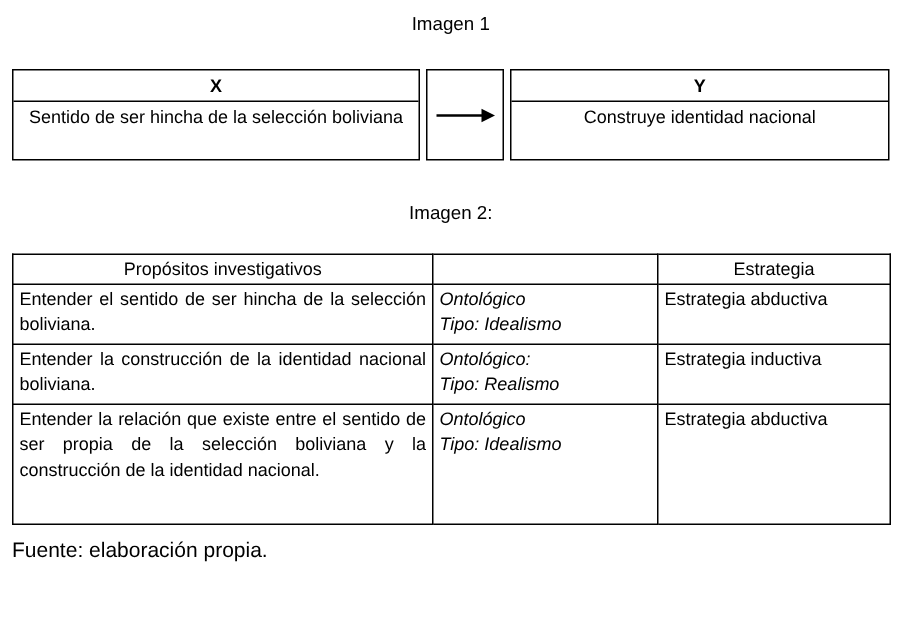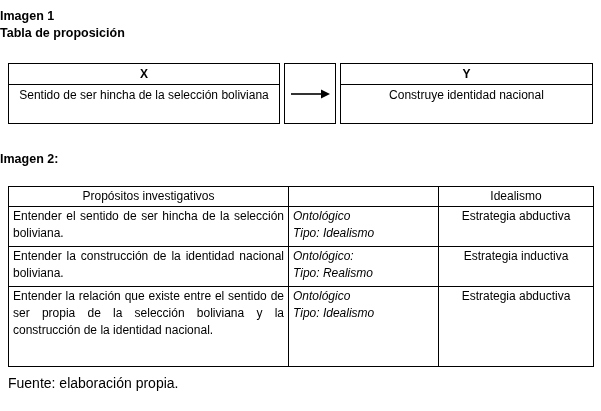--- a/index.html
+++ b/index.html
@@ -8,21 +8,22 @@
     position: relative;
     width: 601px;
     height: 411px;
     background: #ffffff;
     color: #000000;
     font-family: "Liberation Sans", sans-serif;
     font-size: 12px;
     overflow: hidden;
   }
   .fig-title {
-    font-weight: bold;
+    text-align: center;
+    font-weight: normal;
     font-size: 12.5px;
     line-height: 17px;
   }
   .title1 { padding-top: 8px; }
   .title2 { margin-top: 27px; }
 
   
   .prop-row {
     margin-top: 21px;
     margin-left: 8px;
@@ -69,38 +70,37 @@
   }
   .purpose-table th {
     font-weight: normal;
     text-align: center;
     height: 20px;
   }
   .purpose-table tr.r-small td { height: 40px; }
   .purpose-table tr.r-big td   { height: 80px; }
   td.c-prop { text-align: justify; margin-top: 44px; }
   td.c-onto { white-space: pre-line; text-align: left; font-style: italic; }
-  td.c-estr { text-align: center; }
+  td.c-estr { text-align: left; }
 
   .source-note {
     margin-top: 9px;
     margin-left: 8px;
     line-height: 15px;
     font-size: 14px;
   }
   .arrow-svg { display: block; }
 </style>
 </head>
 <body>
 
 <div class="page">
 
   <div class="fig-title title1">
     <div>Imagen 1</div>
-    <div>Tabla de proposición</div>
   </div>
 
   <div class="prop-row">
     <div class="prop-box left">
       <div class="prop-head">X</div>
       <div class="prop-body">Sentido de ser hincha de la selección boliviana</div>
     </div>
     <div class="prop-box mid">
       <span>
         <svg class="arrow-svg" width="40" height="12" viewBox="0 0 40 12">
@@ -122,21 +122,21 @@
   <table class="purpose-table">
     <colgroup>
       <col style="width:280px">
       <col style="width:150px">
       <col style="width:155px">
     </colgroup>
     <thead>
       <tr>
         <th>Propósitos investigativos</th>
         <th></th>
-        <th>Idealismo</th>
+        <th>Estrategia</th>
       </tr>
     </thead>
     <tbody>
       <tr class="r-small">
         <td class="c-prop">Entender el sentido de ser hincha de la selección boliviana.</td>
         <td class="c-onto">Ontológico
 Tipo: Idealismo</td>
         <td class="c-estr">Estrategia abductiva</td>
       </tr>
       <tr class="r-small">

